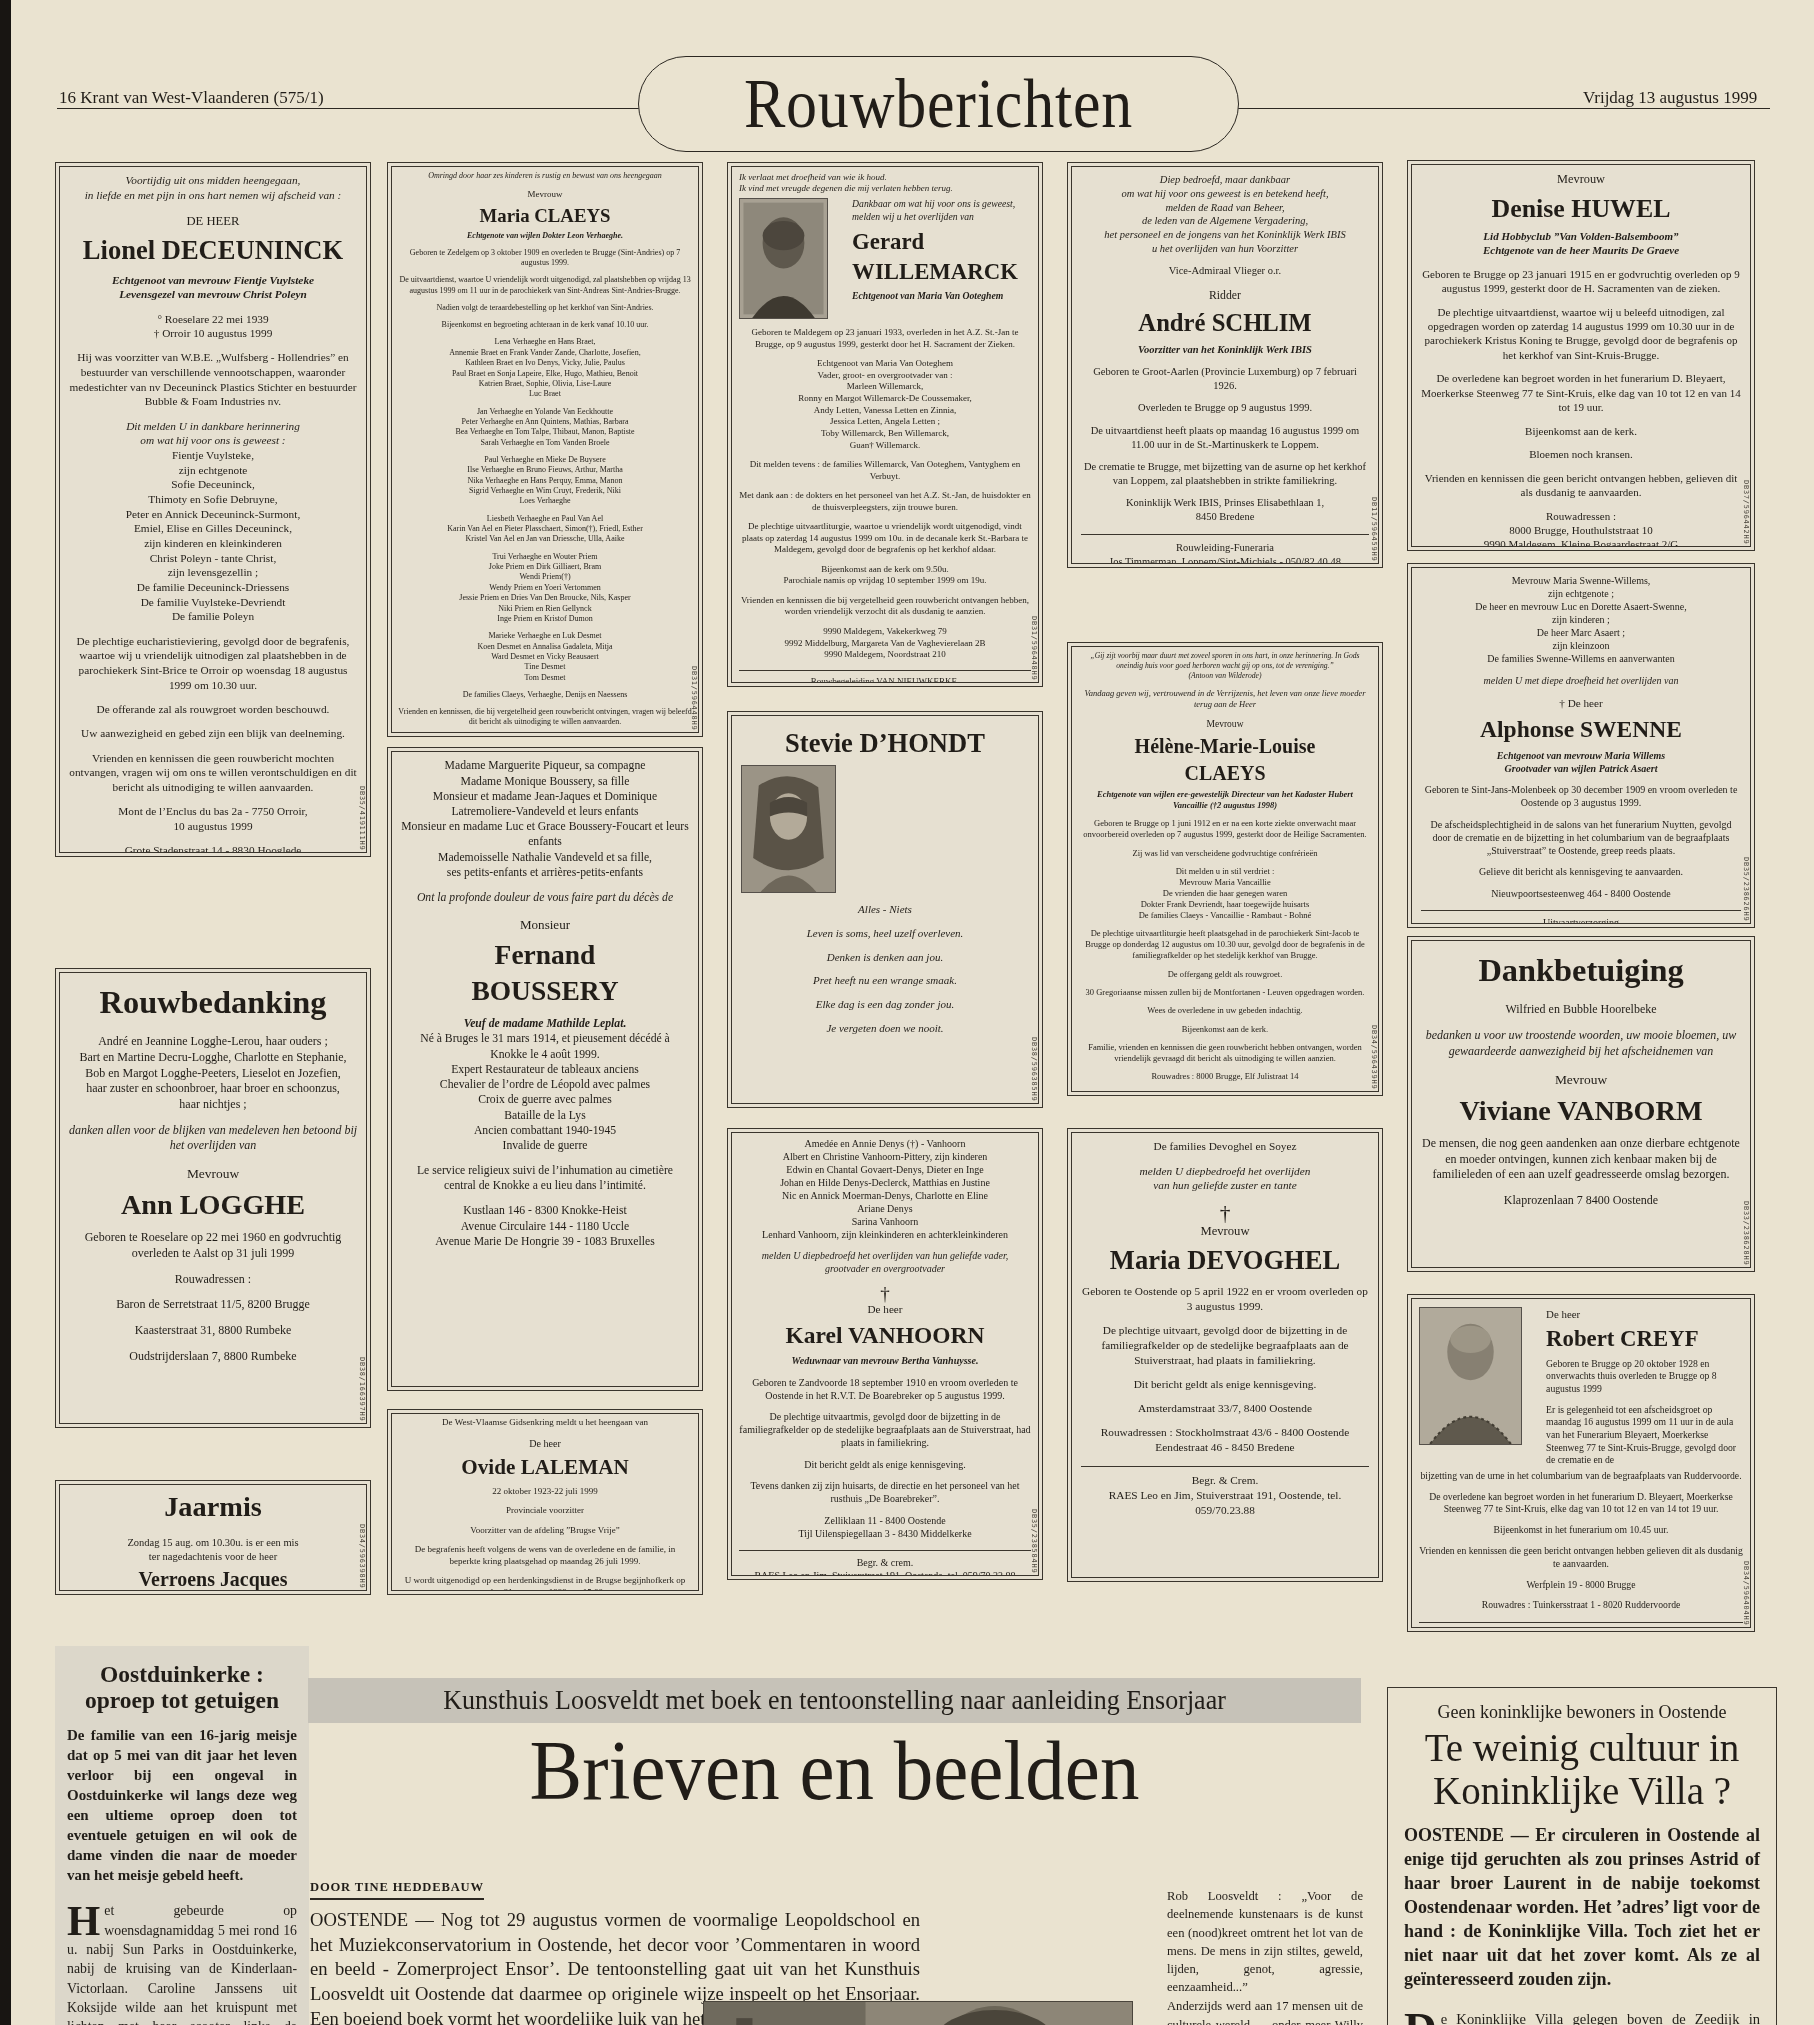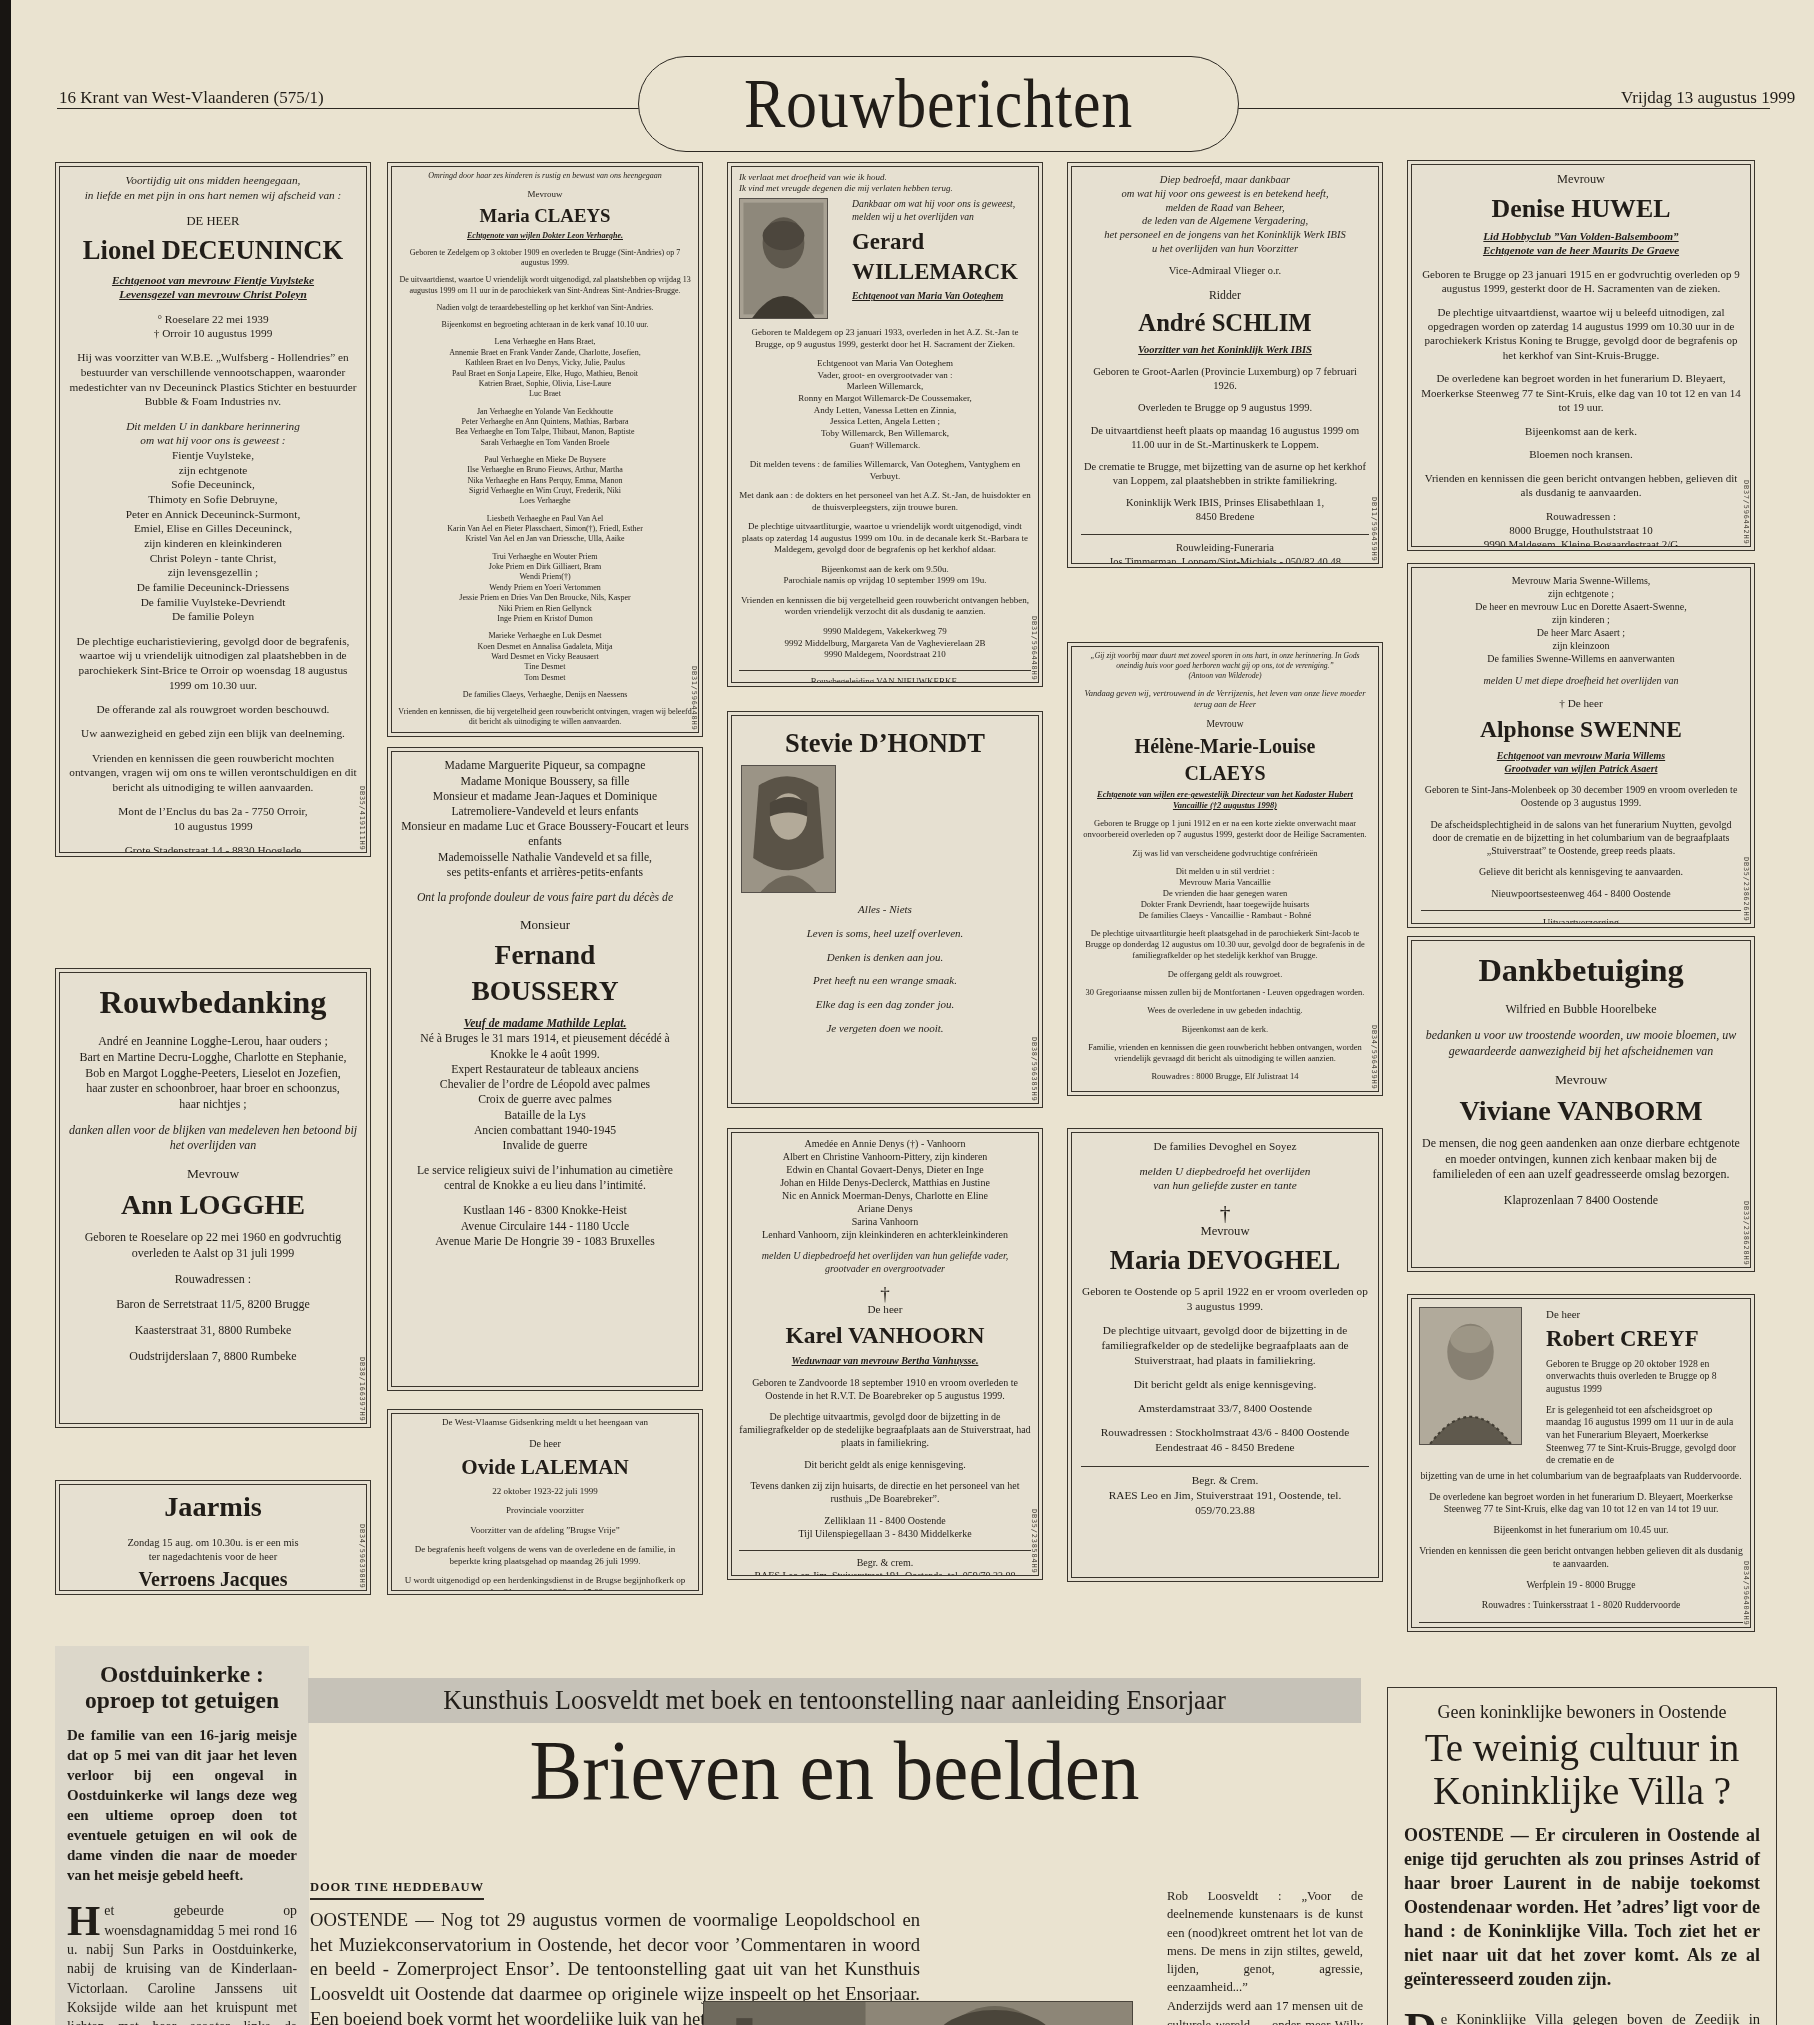--- a/index.html
+++ b/index.html
@@ -1,28 +1,28 @@
 <!DOCTYPE html>
 <html style="font-size:6.5px"><head>
 <meta charset="utf-8">
 <style>
   html,body{margin:0;padding:0;background:#15130f;}
   .page{position:relative;width:1815px;height:2661px;background:#eae3d0;font-family:"Liberation Serif","DejaVu Serif",serif;color:#211d18;overflow:hidden;}
   .edge-l{position:absolute;left:0;top:0;width:10.5px;height:100%;background:#181512;}
   .mast-line{position:absolute;top:108px;left:57px;width:1713px;border-top:1.6px solid #2c2822;}
   .mast-left{position:absolute;left:59px;top:88px;font-size:17px;}
-  .mast-right{position:absolute;left:1621px;top:88px;font-size:17px;}
+  .mast-right{position:absolute;left:1583px;top:88px;font-size:17px;}
   .title-oval{position:absolute;left:638px;top:56px;width:599px;height:94px;border:1.6px solid #2c2822;border-radius:53px;background:#eae3d0;display:flex;align-items:center;justify-content:center;}
   .title-oval span{font-size:62px;transform:scaleY(1.12);letter-spacing:0.8px;}
   .obit{position:absolute;background:#e6e0d1;border:1.6px solid #3a352d;box-sizing:border-box;}
   .obit-in{border:0.8px solid #3a352d;margin:2.8px;padding:6.5px 9px;height:calc(100% - 5.7px);box-sizing:border-box;overflow:hidden;}
   .paras p{margin:0;text-align:center;line-height:1.3;}
   .paras p.sp{margin-top:.85em;}
   .paras p.i{font-style:italic;}
-  .paras p.b{font-weight:bold;text-decoration:underline;}
+  .paras p.b{font-weight:bold;}
   .paras p.n{font-size:2.35em;font-weight:bold;margin:.28em 0;line-height:1.05;}
   .paras p.n2{font-size:1.9em;font-weight:bold;margin:.2em 0;}
   .paras p.sn{font-size:1.12em;}
   .paras p.hd{font-size:2.7em;font-weight:bold;margin:.05em 0 .35em;}
   .paras p.cross{font-size:1.9em;margin-top:.5em;line-height:.9;}
   .paras p.ftr{border-top:1.2px solid #3a352d;margin-top:1em;padding-top:.55em;}
   .paras p.sm{font-size:.9em;}
   .paras p.left{text-align:left;}
   .vcode{position:absolute;right:4px;bottom:5.7px;writing-mode:vertical-rl;font-family:"DejaVu Sans Mono",monospace;font-size:6.9px;color:#4a453c;letter-spacing:0.8px;}
   .flexrow{display:flex;gap:24px;align-items:flex-start;margin:3.2px 0;}

